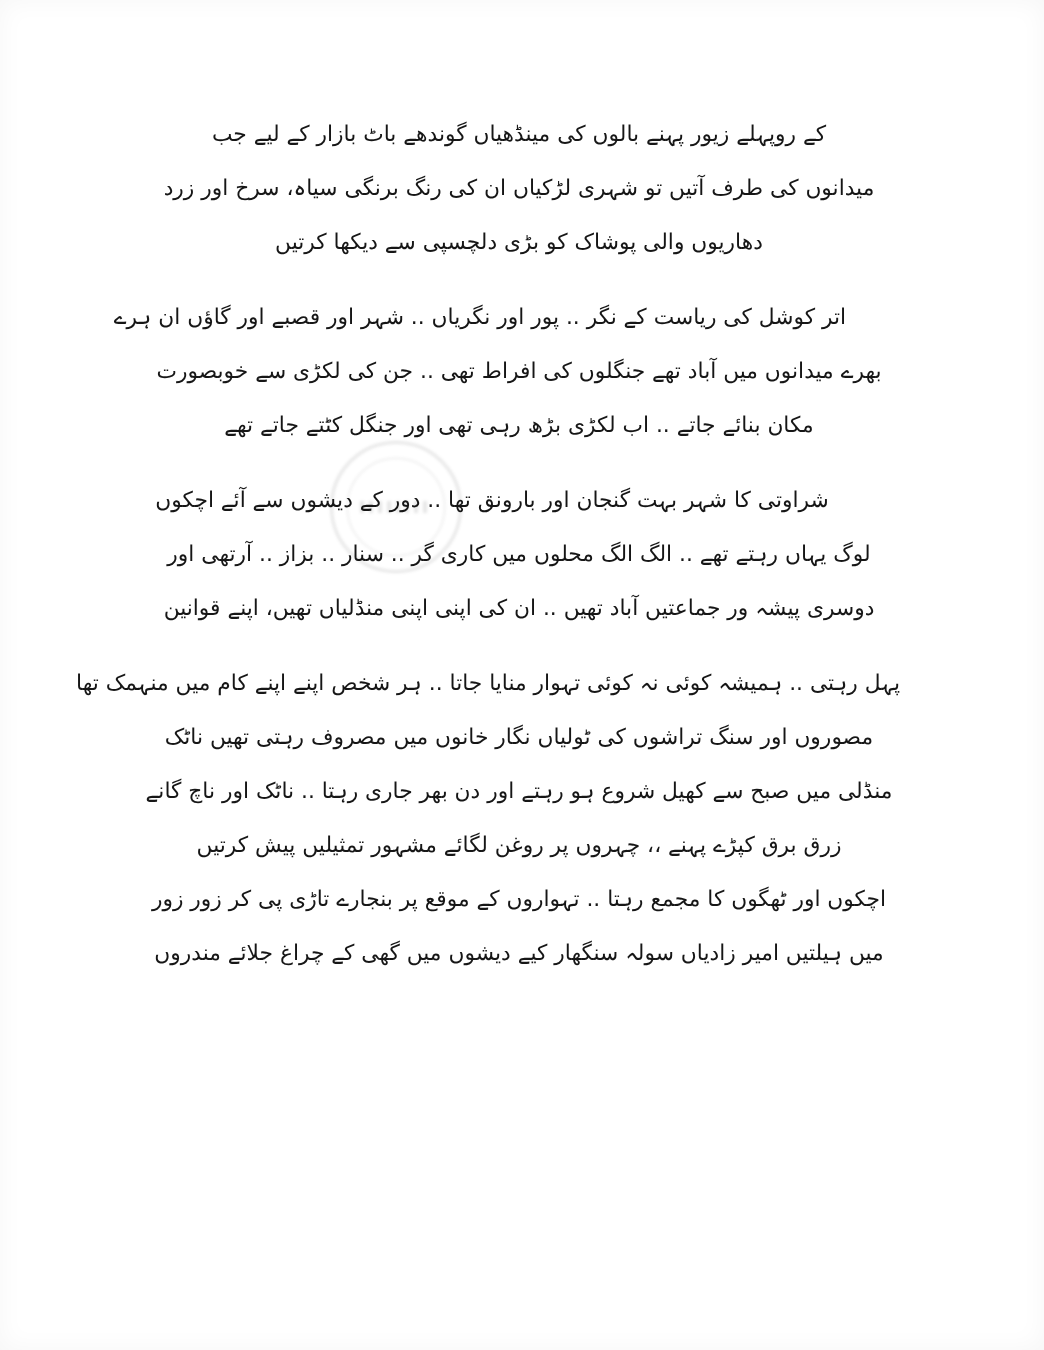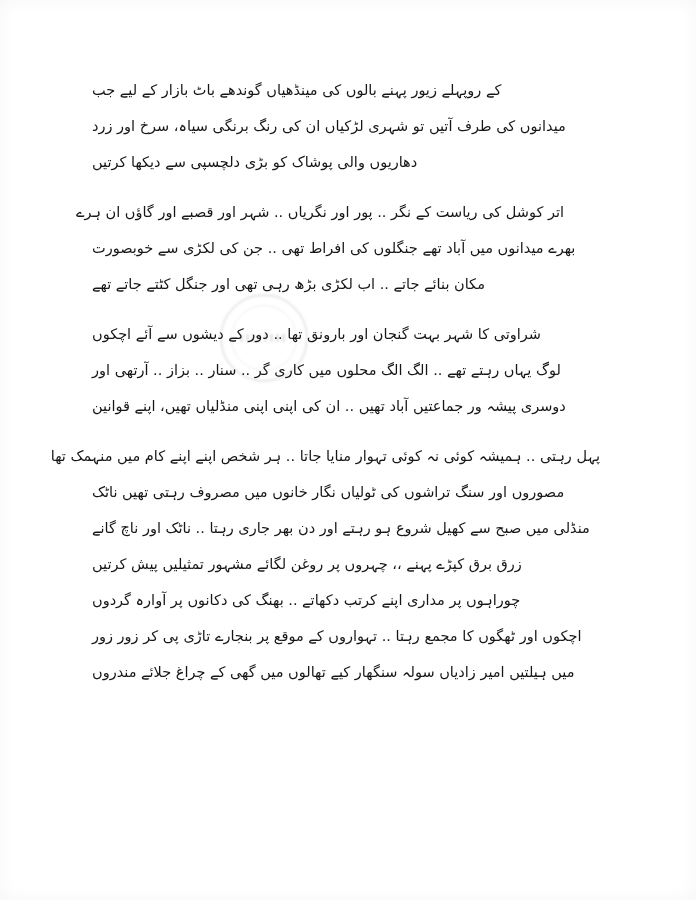--- a/index.html
+++ b/index.html
@@ -24,21 +24,21 @@
     left: 92px;
   }
   .paragraph {
     margin: 0 0 14px 0;
   }
   .line {
     font-family: "DejaVu Sans", sans-serif;
     font-size: 14.5px;
     line-height: 36px;
     color: #161616;
-    text-align: left;
+    text-align: center;
     direction: rtl;
     white-space: nowrap;
     letter-spacing: -0.2px;
   }
   .paragraph.indent .line.first {
     padding-right: 36px;
   }
   
   .stamp {
     position: absolute;
@@ -99,18 +99,17 @@
       <div class="paragraph indent">
         <div class="line first">شراوتی کا شہر بہت گنجان اور بارونق تھا .. دور کے دیشوں سے آئے اچکوں</div>
         <div class="line">لوگ یہاں رہتے تھے .. الگ الگ محلوں میں کاری گر .. سنار .. بزاز .. آرتھی اور</div>
         <div class="line">دوسری پیشہ ور جماعتیں آباد تھیں .. ان کی اپنی اپنی منڈلیاں تھیں، اپنے قوانین</div>
       </div>
       <div class="paragraph indent">
         <div class="line">پہل رہتی .. ہمیشہ کوئی نہ کوئی تہوار منایا جاتا .. ہر شخص اپنے اپنے کام میں منہمک تھا</div>
         <div class="line">مصوروں اور سنگ تراشوں کی ٹولیاں نگار خانوں میں مصروف رہتی تھیں ناٹک</div>
         <div class="line">منڈلی میں صبح سے کھیل شروع ہو رہتے اور دن بھر جاری رہتا .. ناٹک اور ناچ گانے</div>
         <div class="line">زرق برق کپڑے پہنے ،، چہروں پر روغن لگائے مشہور تمثیلیں پیش کرتیں</div>
-        <div class="line">چوراہوں پر مداری اپنے کرتب دکھاتے .. بھنگ کی دکانوں پر آوارہ گردوں</div>
         <div class="line">اچکوں اور ٹھگوں کا مجمع رہتا .. تہواروں کے موقع پر بنجارے تاڑی پی کر زور زور</div>
-        <div class="line">میں ہیلتیں امیر زادیاں سولہ سنگھار کیے تھالوں میں گھی کے چراغ جلائے مندروں</div>
+        <div class="line">میں ہیلتیں امیر زادیاں سولہ سنگھار کیے دیشوں میں گھی کے چراغ جلائے مندروں</div>
       </div>
     </div>
 </div>
 
 </body></html>

